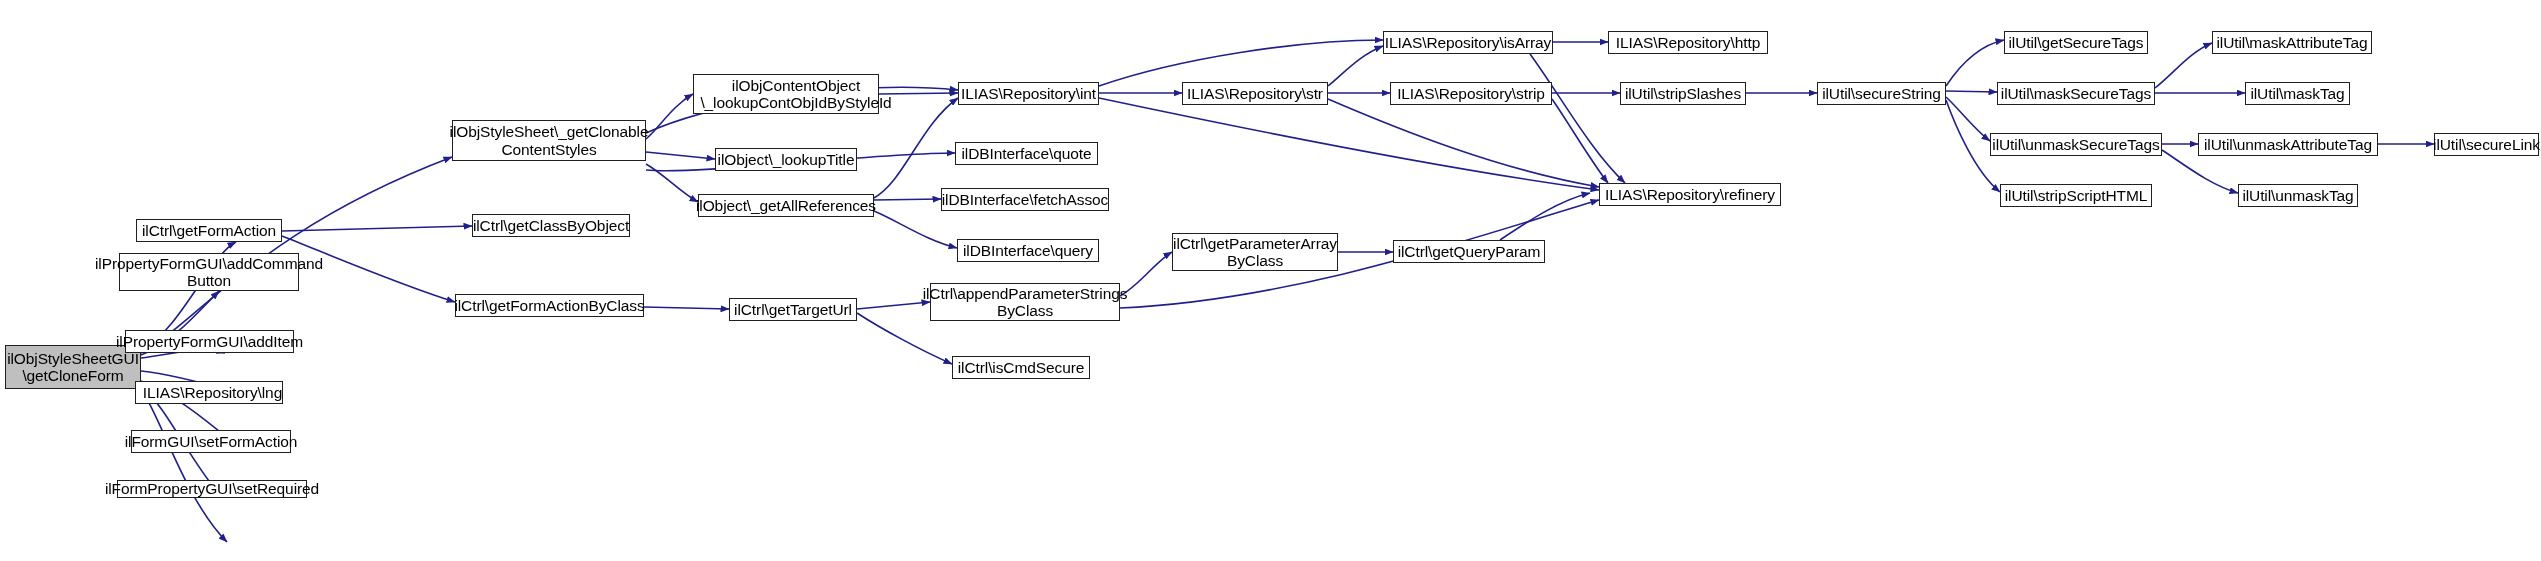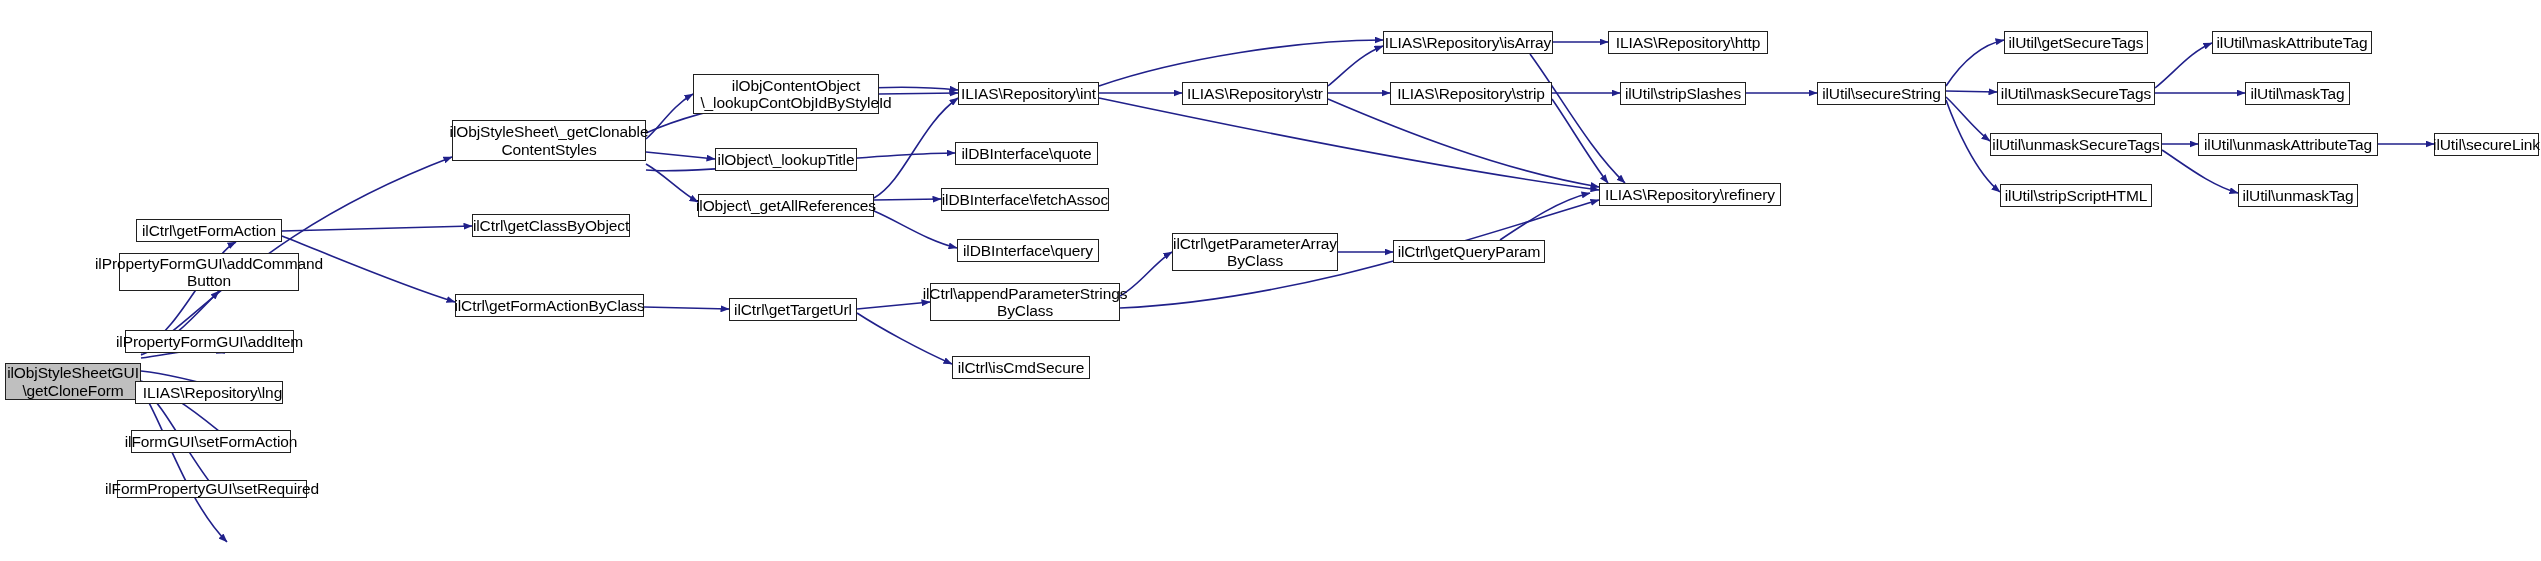--- a/index.html
+++ b/index.html
@@ -65,21 +65,21 @@
         <path d="M1946,97 C1960,110 1975,130 1990,141" marker-end="url(#ah)" stroke="#20208a"></path>
         <path d="M1946,100 C1955,125 1975,172 2000,192" marker-end="url(#ah)" stroke="#20208a"></path>
         <path d="M2155,88 C2175,72 2190,52 2212,43" marker-end="url(#ah)" stroke="#20208a"></path>
         <path d="M2155,93 L2245,93" marker-end="url(#ah)" stroke="#20208a"></path>
         <path d="M2162,144 L2198,144" marker-end="url(#ah)" stroke="#20208a"></path>
         <path d="M2162,150 C2185,165 2210,185 2238,193" marker-end="url(#ah)" stroke="#20208a"></path>
         <path d="M2378,144 L2434,144" marker-end="url(#ah)" stroke="#20208a"></path>
       </g>
   </svg>
   <div id="node-layer">
-      <div class="node root" style="left: 5px; top: 363px; width: 136px; height: 37px;">ilObjStyleSheetGUI
+      <div class="node root" style="left: 5px; top: 345px; width: 136px; height: 44px;">ilObjStyleSheetGUI
 \getCloneForm</div>
       <div class="node" style="left: 136px; top: 219px; width: 146px; height: 23px;">ilCtrl\getFormAction</div>
       <div class="node" style="left: 119px; top: 253px; width: 180px; height: 38px;">ilPropertyFormGUI\addCommand
 Button</div>
       <div class="node" style="left: 125px; top: 330px; width: 169px; height: 23px;">ilPropertyFormGUI\addItem</div>
       <div class="node" style="left: 135px; top: 381px; width: 148px; height: 23px; padding-left: 7px;">ILIAS\Repository\lng</div>
       <div class="node" style="left: 131px; top: 430px; width: 160px; height: 23px;">ilFormGUI\setFormAction</div>
       <div class="node" style="left: 117px; top: 480px; width: 190px; height: 18px;">ilFormPropertyGUI\setRequired</div>
       <div class="node" style="left: 127px; top: 549px; width: 168px; height: 36px; margin-top: 36px;">ilPropertyFormGUI\setTitle</div>
       <div class="node" style="left: 452px; top: 120px; width: 194px; height: 41px;">ilObjStyleSheet\_getClonable

